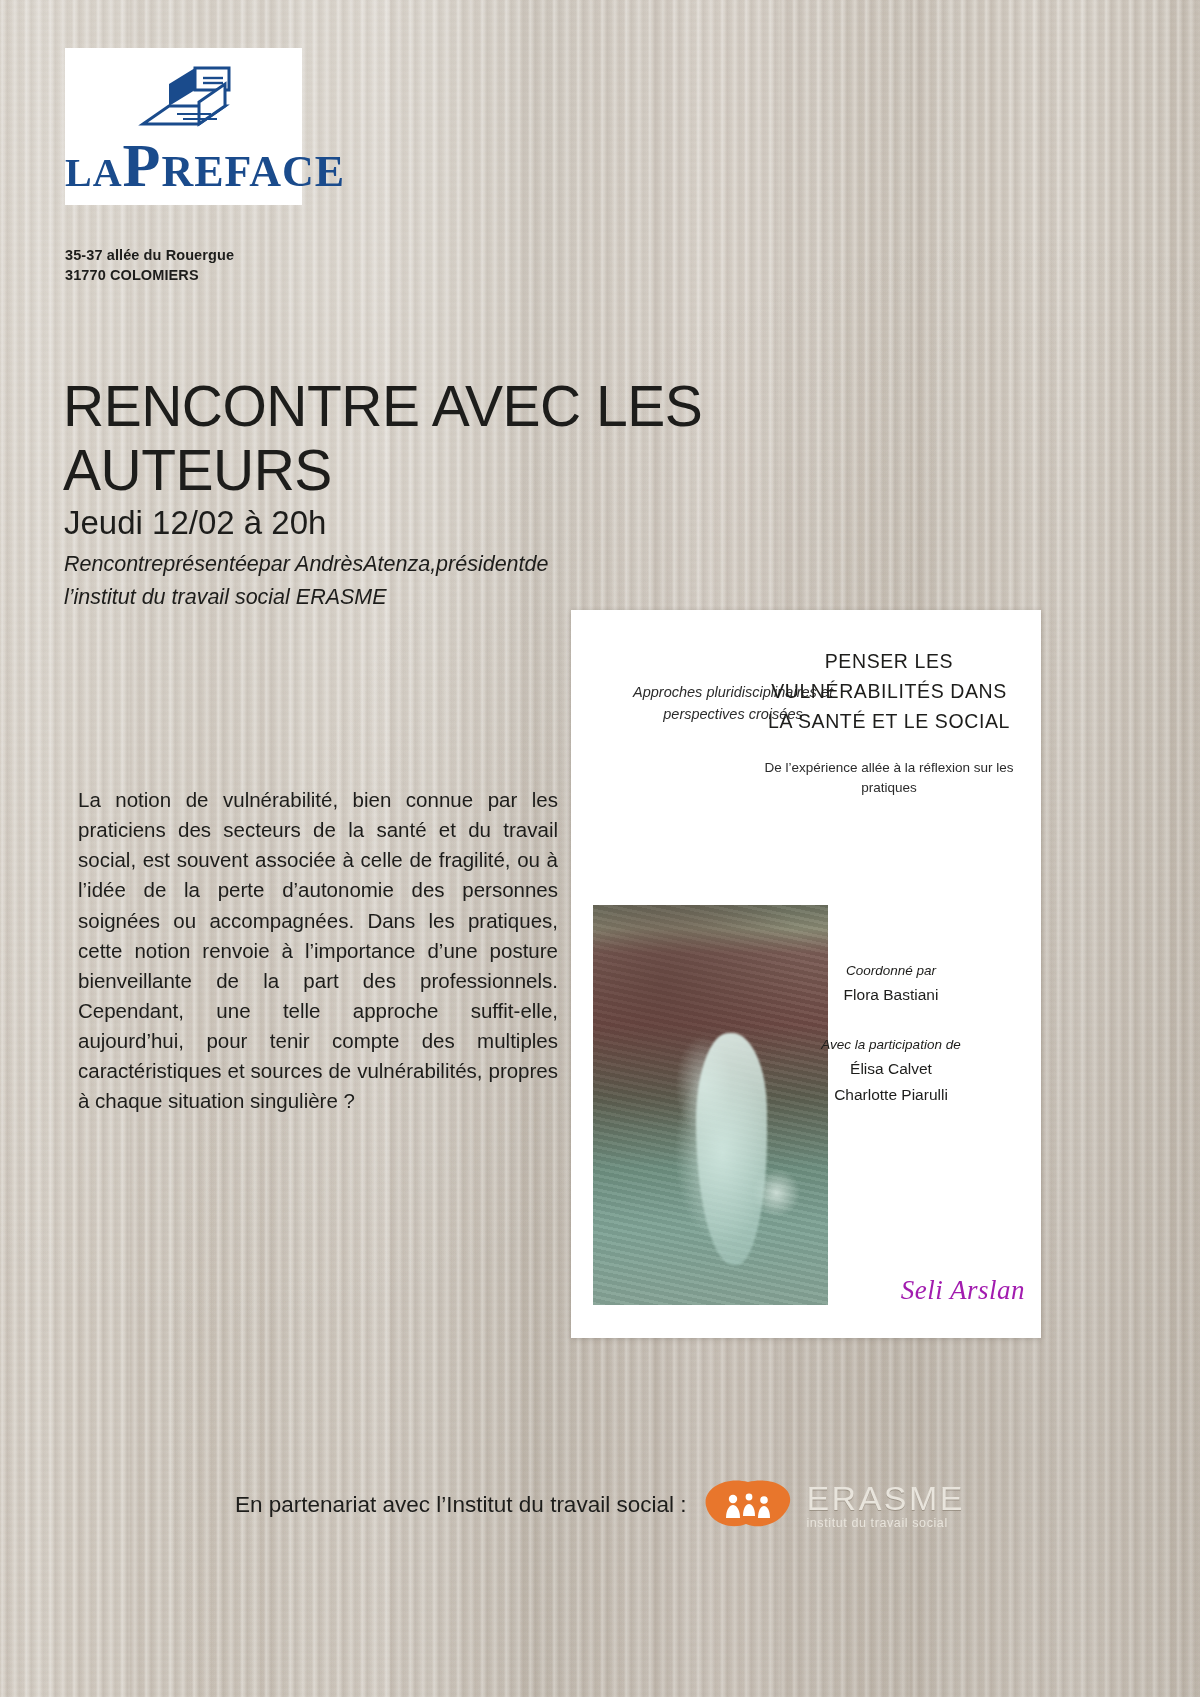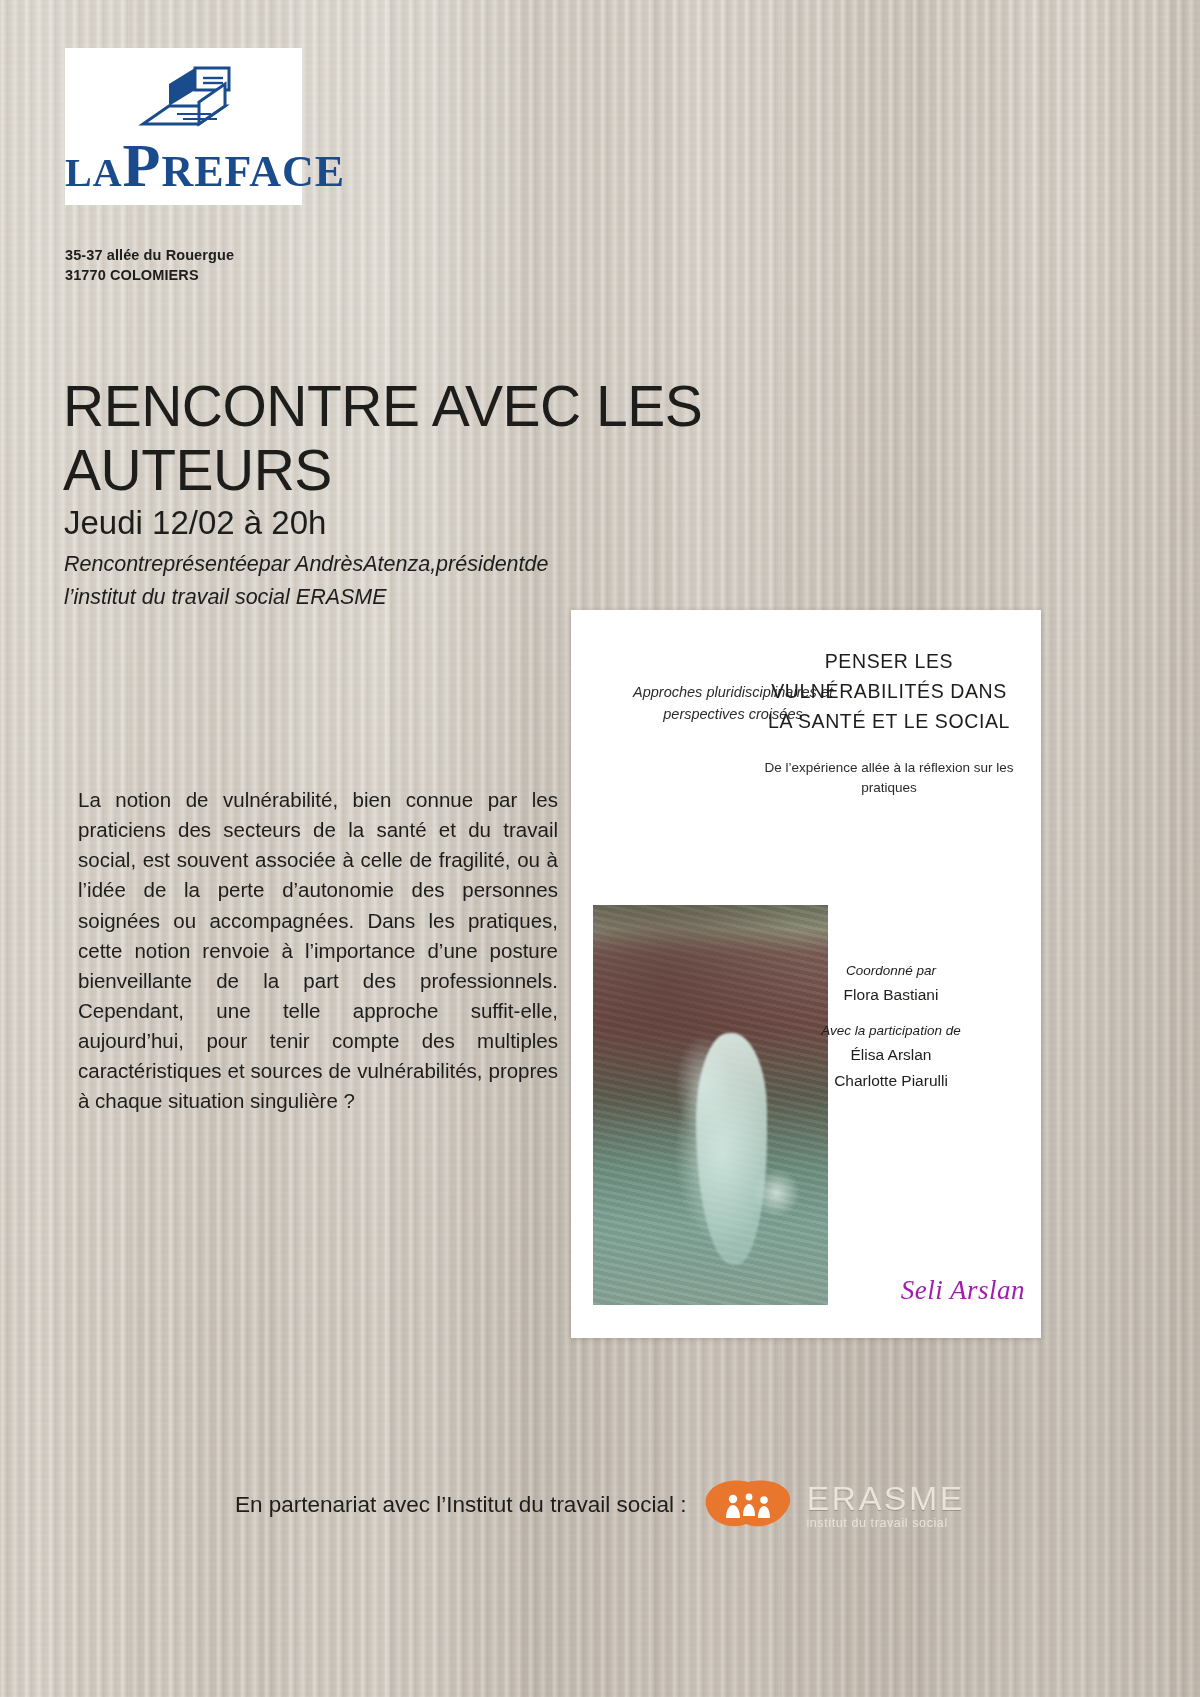--- a/index.html
+++ b/index.html
@@ -320,22 +320,22 @@
 <div id="body-text" class="layer">La notion de vulnérabilité, bien connue par les praticiens des secteurs de la santé et du travail social, est souvent associée à celle de fragilité, ou à l’idée de la perte d’autonomie des personnes soignées ou accompagnées. Dans les pratiques, cette notion renvoie à l’importance d’une posture bienveillante de la part des professionnels. Cependant, une telle approche suffit-elle, aujourd’hui, pour tenir compte des multiples caractéristiques et sources de vulnérabilités, propres à chaque situation singulière ?</div>
 
 <div id="book" class="layer">
   <div id="book-approach">Approches pluridisciplinaires et perspectives croisées</div>
   <div id="book-title">PENSER LES VULNÉRABILITÉS DANS LA SANTÉ ET LE SOCIAL</div>
   <div id="book-subtitle">De l’expérience allée à la réflexion sur les pratiques</div>
   <div id="book-art"></div>
   <div id="book-credits">
     <div class="lbl">Coordonné par</div>
     <div class="name">Flora Bastiani</div>
-    <div class="lbl" style="margin-top:12px">Avec la participation de</div>
-    <div class="name">Élisa Arslan</div>
+    <div class="lbl" style="margin-top:26px">Avec la participation de</div>
+    <div class="name">Élisa Calvet</div>
     <div class="name">Charlotte Piarulli</div>
   </div>
   <div id="book-publisher">Seli Arslan</div>
 </div>
 
 <div id="footer" class="layer">
   <div id="footer-text">En partenariat avec l’Institut du travail social :</div>
   <div id="erasme-logo">
     <svg class="erasme-mark" viewBox="0 0 96 54">
       <path d="M46 4 C70 -2, 96 10, 86 30 C78 46, 58 52, 44 46 C30 52, 8 46, 4 28 C0 10, 24 -2, 46 4 Z" fill="#e8762c"></path>

